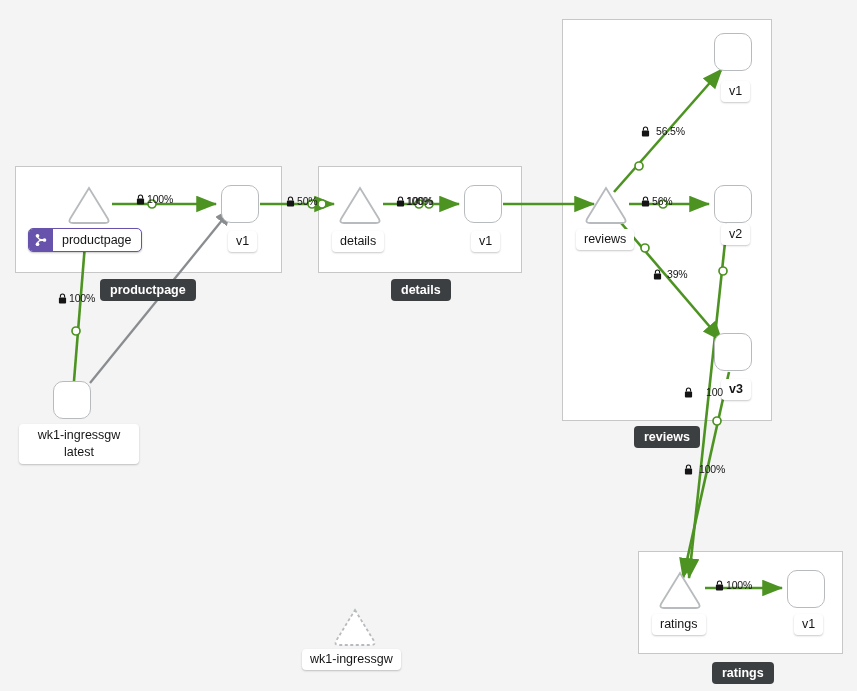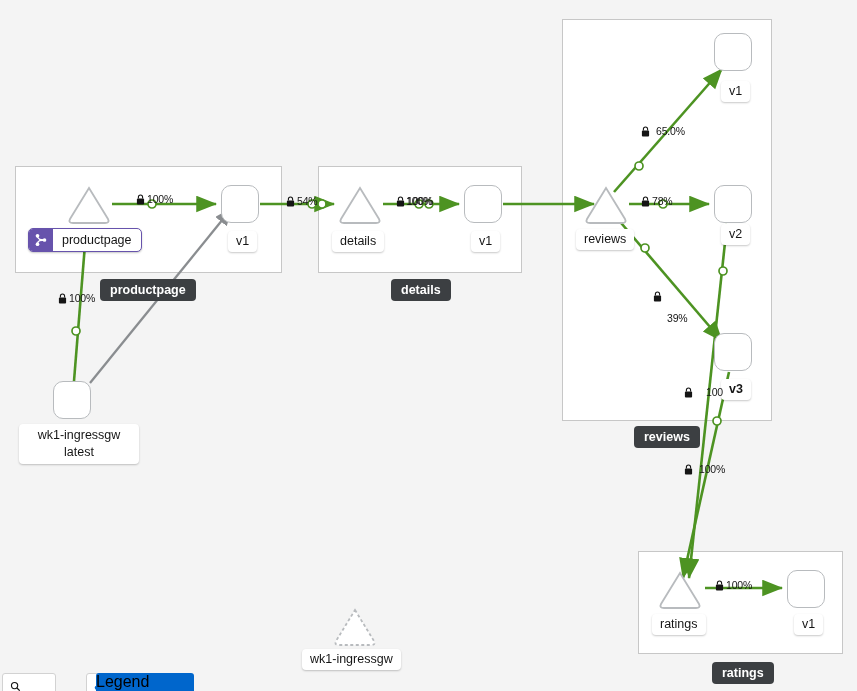--- a/index.html
+++ b/index.html
@@ -207,57 +207,57 @@
       <rect x="0.9" y="4.4" width="7.2" height="6" rx="1" fill="#151515"></rect>
     </svg>
     <span class="pct">100%</span>
   </div>
 
   <div class="elabel" style="left:286px;top:196px;">
     <svg class="lockico" width="9" height="11" viewBox="0 0 9 11">
       <path d="M2.4,4.6 V3.1 A2.1,2.1 0 0 1 6.6,3.1 V4.6" stroke="#151515" stroke-width="1.1" fill="none"></path>
       <rect x="0.9" y="4.4" width="7.2" height="6" rx="1" fill="#151515"></rect>
     </svg>
-    <span class="pct">54%</span>
+    <span class="pct">50%</span>
   </div>
 
   <div class="elabel" style="left:396px;top:196px;">
     <svg class="lockico" width="9" height="11" viewBox="0 0 9 11">
       <path d="M2.4,4.6 V3.1 A2.1,2.1 0 0 1 6.6,3.1 V4.6" stroke="#151515" stroke-width="1.1" fill="none"></path>
       <rect x="0.9" y="4.4" width="7.2" height="6" rx="1" fill="#151515"></rect>
     </svg>
     <span class="pct">100%</span>
   </div>
 
   <div class="elabel" style="left:406px;top:196px;">
     <span class="pct">100%</span>
   </div>
 
   <div class="elabel" style="left:641px;top:126px;">
     <svg class="lockico" width="9" height="11" viewBox="0 0 9 11">
       <path d="M2.4,4.6 V3.1 A2.1,2.1 0 0 1 6.6,3.1 V4.6" stroke="#151515" stroke-width="1.1" fill="none"></path>
       <rect x="0.9" y="4.4" width="7.2" height="6" rx="1" fill="#151515"></rect>
     </svg>
-    <span class="pct" style="margin-left:4px;">65.0%</span>
+    <span class="pct" style="margin-left:4px;">56.5%</span>
   </div>
 
   <div class="elabel" style="left:641px;top:196px;">
     <svg class="lockico" width="9" height="11" viewBox="0 0 9 11">
       <path d="M2.4,4.6 V3.1 A2.1,2.1 0 0 1 6.6,3.1 V4.6" stroke="#151515" stroke-width="1.1" fill="none"></path>
       <rect x="0.9" y="4.4" width="7.2" height="6" rx="1" fill="#151515"></rect>
     </svg>
-    <span class="pct">78%</span>
+    <span class="pct">56%</span>
   </div>
 
   <div class="elabel" style="left:653px;top:269px;">
     <svg class="lockico" width="9" height="11" viewBox="0 0 9 11">
       <path d="M2.4,4.6 V3.1 A2.1,2.1 0 0 1 6.6,3.1 V4.6" stroke="#151515" stroke-width="1.1" fill="none"></path>
       <rect x="0.9" y="4.4" width="7.2" height="6" rx="1" fill="#151515"></rect>
     </svg>
-    <span class="pct" style="margin-left:3px;margin-top:44px;">39%</span>
+    <span class="pct" style="margin-left:3px;">39%</span>
   </div>
 
   <div class="elabel" style="left:684px;top:387px;">
     <svg class="lockico" width="9" height="11" viewBox="0 0 9 11">
       <path d="M2.4,4.6 V3.1 A2.1,2.1 0 0 1 6.6,3.1 V4.6" stroke="#151515" stroke-width="1.1" fill="none"></path>
       <rect x="0.9" y="4.4" width="7.2" height="6" rx="1" fill="#151515"></rect>
     </svg>
     <span class="pct" style="margin-left:11px;">100</span>
   </div>
 
@@ -275,40 +275,14 @@
       <rect x="0.9" y="4.4" width="7.2" height="6" rx="1" fill="#151515"></rect>
     </svg>
     <span class="pct">100%</span>
   </div>
 
   <div class="boxlabel" style="left:100px;top:279px;">productpage</div>
   <div class="boxlabel" style="left:391px;top:279px;">details</div>
   <div class="boxlabel" style="left:634px;top:426px;">reviews</div>
   <div class="boxlabel" style="left:712px;top:662px;">ratings</div>
 
-  <div class="botbar">
-    <div class="bb-chip" style="left:2px;width:38px;">
-      <span>
-        <svg width="11" height="11" viewBox="0 0 12 12">
-          <circle cx="5" cy="5" r="3.4" fill="none" stroke="#151515" stroke-width="1.2"></circle>
-          <line x1="7.6" y1="7.6" x2="10.6" y2="10.6" stroke="#151515" stroke-width="1.3"></line>
-        </svg>
-      </span>
-    </div>
-    <div class="bb-chip" style="left:86px;width:76px;">
-      <span>
-        <svg width="16" height="12" viewBox="0 0 18 12" fill="none" stroke="#06c" stroke-width="1.5">
-          <circle cx="3" cy="8" r="2.2" fill="#06c" stroke="none"></circle>
-          <circle cx="13" cy="4" r="2.2" fill="none"></circle>
-          <line x1="5" y1="7" x2="11" y2="5"></line>
-        </svg>
-      </span>
-      <span>
-        <svg width="13" height="12" viewBox="0 0 14 12" fill="none" stroke="#151515" stroke-width="1.4">
-          <path d="M11.5,6 A4.6,4.6 0 1 1 9.6,2.3"></path>
-          <path d="M11.8,0.6 L11.8,3.2 L9.2,3.2" stroke-linejoin="round"></path>
-        </svg>
-      </span>
-    </div>
-    <div class="bb-primary" style="left:96px;">Legend</div>
-  </div>
 
 </div>
 
 </body></html>

